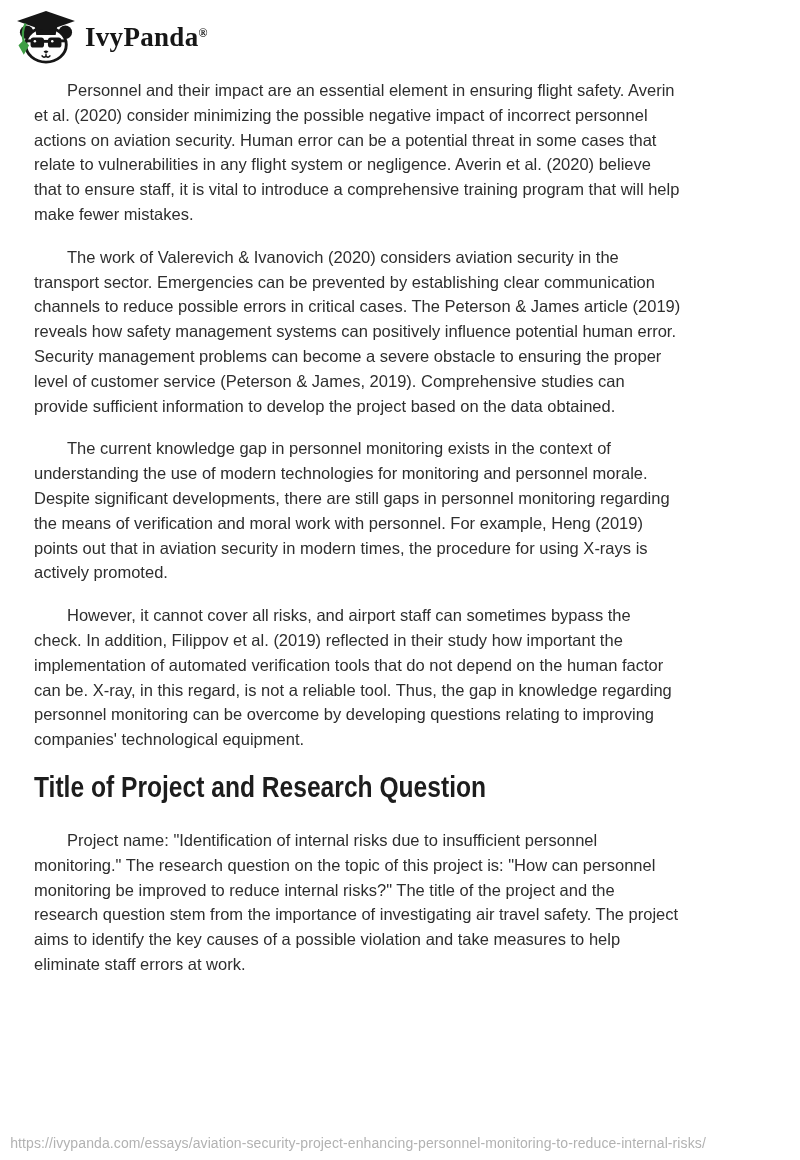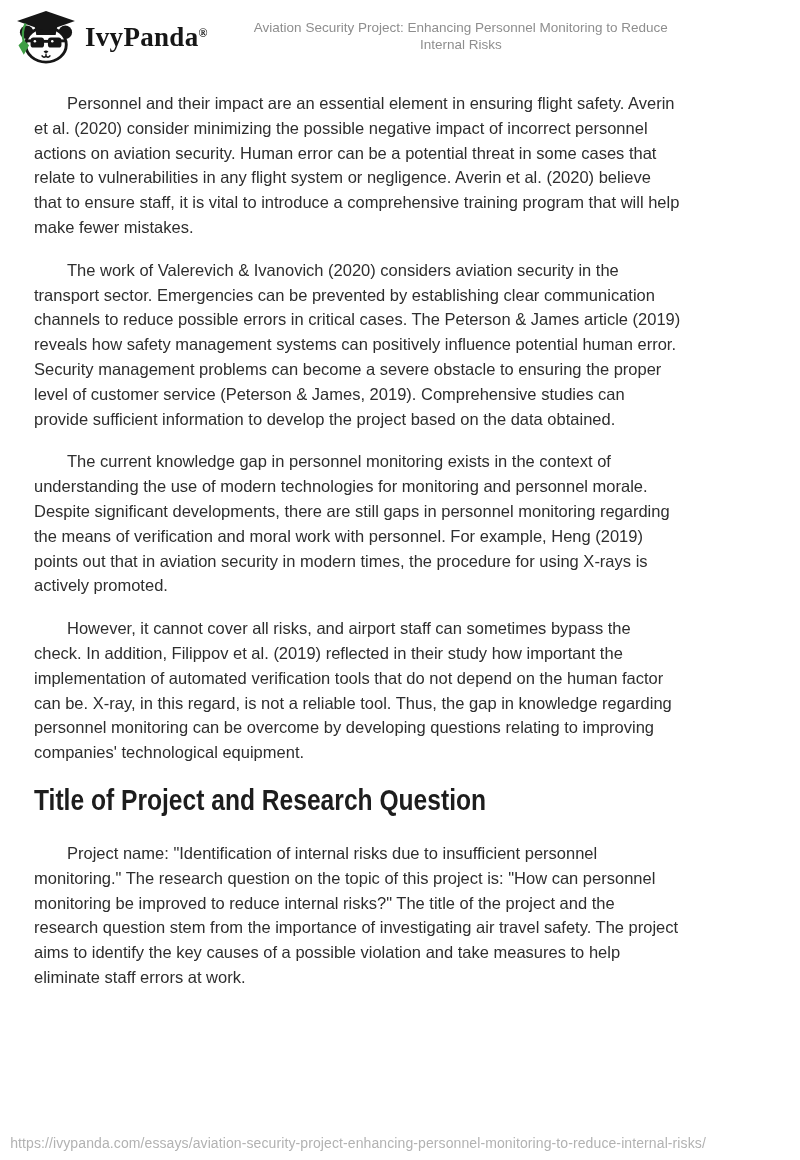--- a/index.html
+++ b/index.html
@@ -17,21 +17,21 @@
     font-family:"Liberation Serif", serif;font-weight:700;font-size:27px;
     color:var(--logo-black,#161616);letter-spacing:.3px;line-height:1;
   }
   .brand-name sup{font-size:12px;vertical-align:9px;font-weight:700;}
   .doc-title{
     flex:1;text-align:center;font-size:13.5px;color:var(--header-title,#8e8e8e);
     padding-left:26px;line-height:1.25;
   }
 
   
-  .essay{width:648px;margin:17px auto;}
+  .essay{width:648px;margin:4px auto;}
   .essay p{
     margin:0 0 18px 0;text-indent:33px;
     font-size:16.5px;line-height:24.8px;color:var(--body-text,#2e2e2e);
   }
   .essay h2{
     font-size:30px;line-height:34px;font-weight:700;color:var(--heading,#1d1d1d);
     margin:16px 0 24px 0;white-space:nowrap;
     transform:scaleX(.82);transform-origin:0 50%;
   }
 
@@ -68,21 +68,20 @@
         <path d="M29,48.6 q2,2.3 4,0.4 q2,1.9 4,-0.4" fill="none" stroke="var(--logo-black,#161616)" stroke-width="1.6" stroke-linecap="round"></path>
 
         <path d="M21,16 h24 l-2,11 h-20 Z" fill="var(--logo-black,#161616)"></path>
         <path d="M33,2 L63,12.5 L33,23 L3,12.5 Z" fill="var(--logo-black,#161616)"></path>
 
         <path d="M12,15 C9,20 8.5,28 10,34" fill="none" stroke="var(--logo-green,#3e9d45)" stroke-width="2.4"></path>
         <path d="M10,32 l-5.5,5.5 l5.5,10 l5.5,-10 Z" fill="var(--logo-green,#3e9d45)"></path>
       </svg>
       <div class="brand-name"><span>IvyPanda</span><sup>®</sup></div>
     </div>
-    <div class="doc-title">Aviation Security Project: Enhancing Personnel Monitoring to Reduce Internal Risks</div>
   </header>
 
   <main class="essay">
     <p>Personnel and their impact are an essential element in ensuring flight safety. Averin et al. (2020) consider minimizing the possible negative impact of incorrect personnel actions on aviation security. Human error can be a potential threat in some cases that relate to vulnerabilities in any flight system or negligence. Averin et al. (2020) believe that to ensure staff, it is vital to introduce a comprehensive training program that will help make fewer mistakes.</p>
     <p>The work of Valerevich &amp; Ivanovich (2020) considers aviation security in the transport sector. Emergencies can be prevented by establishing clear communication channels to reduce possible errors in critical cases. The Peterson &amp; James article (2019) reveals how safety management systems can positively influence potential human error. Security management problems can become a severe obstacle to ensuring the proper level of customer service (Peterson &amp; James, 2019). Comprehensive studies can provide sufficient information to develop the project based on the data obtained.</p>
     <p>The current knowledge gap in personnel monitoring exists in the context of understanding the use of modern technologies for monitoring and personnel morale. Despite significant developments, there are still gaps in personnel monitoring regarding the means of verification and moral work with personnel. For example, Heng (2019) points out that in aviation security in modern times, the procedure for using X-rays is actively promoted.</p>
     <p>However, it cannot cover all risks, and airport staff can sometimes bypass the check. In addition, Filippov et al. (2019) reflected in their study how important the implementation of automated verification tools that do not depend on the human factor can be. X-ray, in this regard, is not a reliable tool. Thus, the gap in knowledge regarding personnel monitoring can be overcome by developing questions relating to improving companies' technological equipment.</p>
     <h2>Title of Project and Research Question</h2>
     <p>Project name: "Identification of internal risks due to insufficient personnel monitoring." The research question on the topic of this project is: "How can personnel monitoring be improved to reduce internal risks?" The title of the project and the research question stem from the importance of investigating air travel safety. The project aims to identify the key causes of a possible violation and take measures to help eliminate staff errors at work.</p>
   </main>

